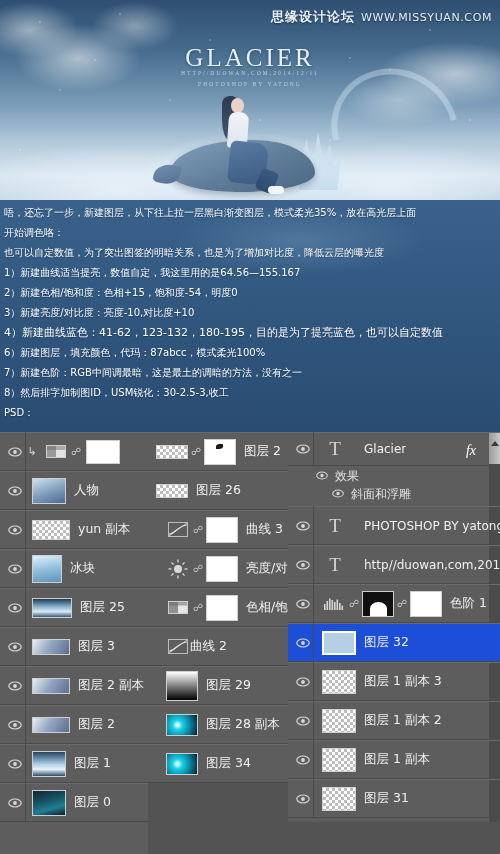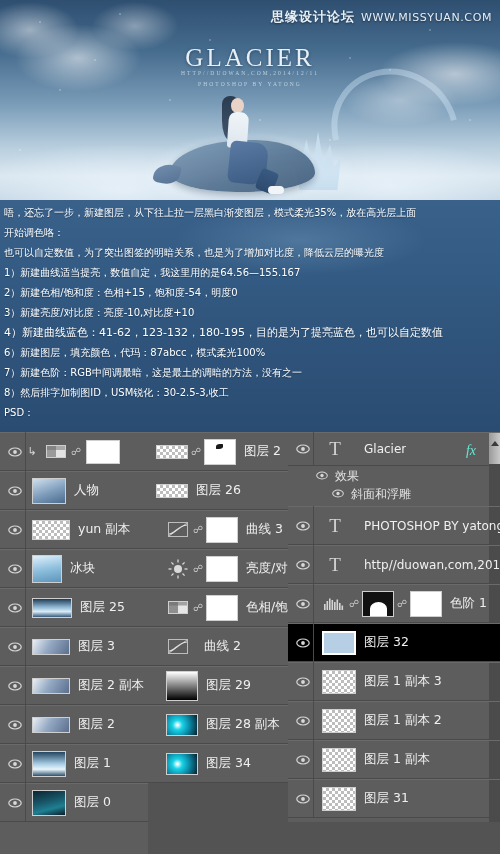--- a/index.html
+++ b/index.html
@@ -150,21 +150,21 @@
   .col{ position:absolute; top:0; background:#5d5d5d; }
   .col-a{ left:0;   width:148px; height:422px; }
   .col-b{ left:148px; width:140px; height:350px; }
   .col-c{ left:288px; width:212px; height:390px; }
 
   .lrow{
     position:relative; height:39px; display:flex; align-items:center;
     border-bottom:1px solid #4a4a4a; border-top:1px solid #6a6a6a;
     padding-left:4px; color:#e8e8e8;
   }
-  .lrow.sel{ background:#000000; }
+  .lrow.sel{ background:#1d4ed8; }
 
   .eye{
     width:22px; min-width:22px; height:39px; display:flex; align-items:center; justify-content:center;
     border-right:1px solid #4a4a4a;
   }
   .eye svg{ display:block; }
 
   .thumb{
     width:34px; height:24px; margin-left:6px; background:#fff; flex:none;
     border:1px solid #cfcfcf;
@@ -200,21 +200,21 @@
 
   .adjico{ width:24px;min-width:24px; height:22px; margin-left:6px; display:flex;align-items:center;justify-content:center;}
   .adjico svg{display:block;}
 
   .tIcon{
     width:26px;min-width:26px; margin-left:8px; text-align:center;
     font-family:"Liberation Serif",serif; font-size:19px; color:#d3d3d3;
   }
   .fx{
     position:absolute; right:24px; top:10px;
-    font-family:"Liberation Serif",serif; font-style:italic; font-size:14px; color:#5eead4;
+    font-family:"Liberation Serif",serif; font-style:italic; font-size:14px; color:#ffffff;
   }
   .effrow{
     display:flex; align-items:center; height:18px; color:#e3e3e3; font-size:12px;
     padding-left:28px;
   }
   .effrow .eyes{ margin-right:7px; }
   .effrow.indent{ padding-left:44px; font-size:12px; }
 
   .scrollbar{
     position:absolute; right:0; top:0; width:11px; height:390px; background:#4b4b4b;
@@ -460,21 +460,21 @@
       </div>
 
       <div class="lrow">
         <div class="adjico" style="margin-left:14px;">
           <svg width="20" height="15" viewBox="0 0 20 15">
               <rect x="0.5" y="0.5" width="19" height="14" fill="none" stroke="#bdbdbd"></rect>
               <path d="M1 14 L19 1" stroke="#bdbdbd" stroke-width="1"></path>
               <path d="M1 12 C7 12, 9 4, 19 3" stroke="#e2e2e2" stroke-width="1.2" fill="none"></path>
             </svg>
         </div>
-        <span class="lname" style="margin-left:14px;">曲线 2</span>
+        <span class="lname" style="margin-left:0;">曲线 2</span>
       </div>
 
       <div class="lrow">
         <div class="thumb t-grad" style="margin-left:14px;width:32px;height:30px;"></div>
         <span class="lname">图层 29</span>
       </div>
 
       <div class="lrow">
         <div class="thumb t-teal" style="margin-left:14px;width:32px;height:22px;"></div>
         <span class="lname">图层 28 副本</span>

